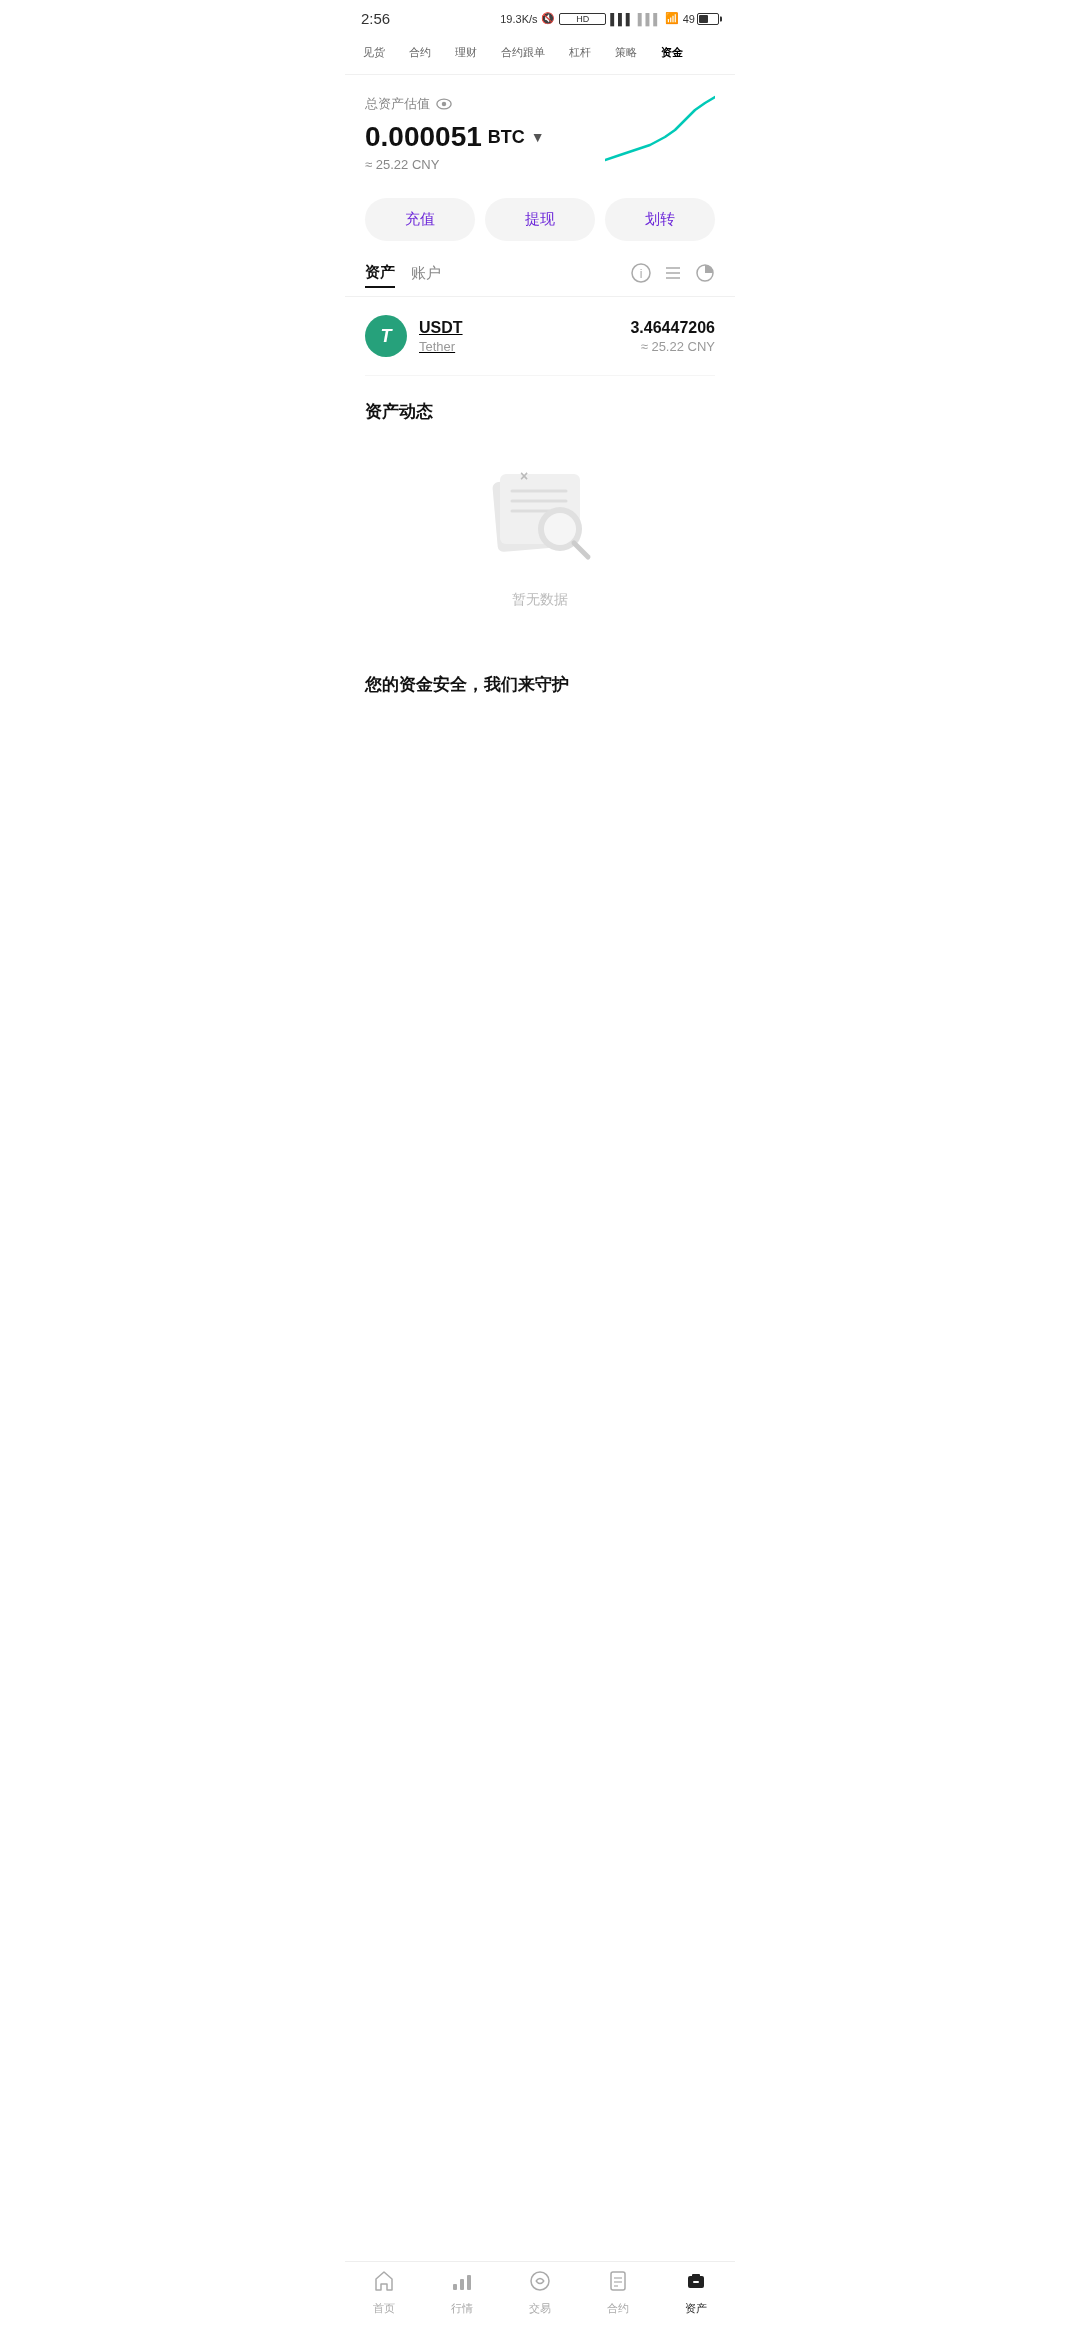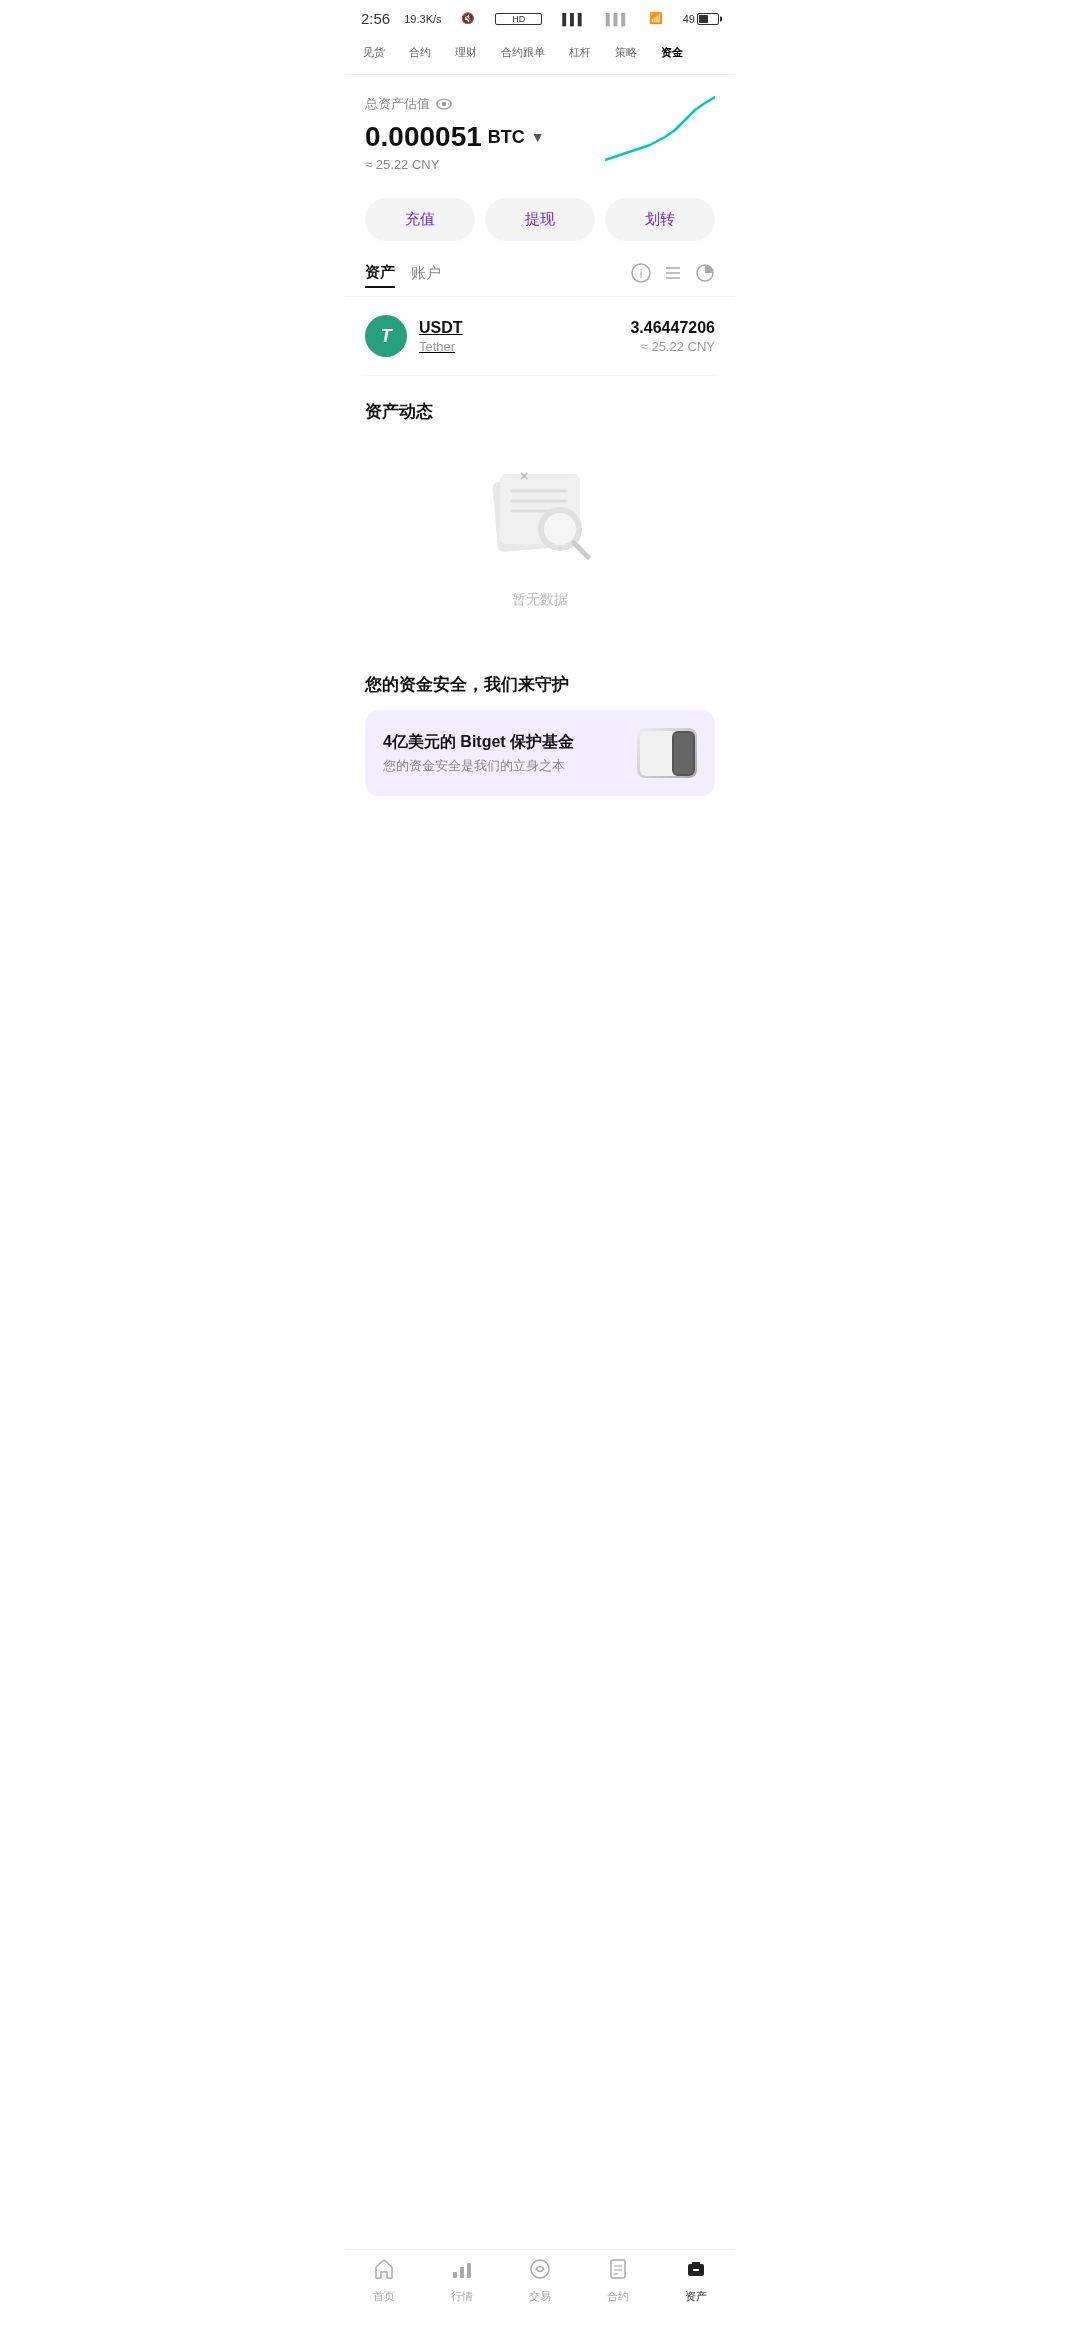--- a/index.html
+++ b/index.html
@@ -16,21 +16,21 @@
     
     .status-bar {
       display: flex;
       justify-content: space-between;
       align-items: center;
       padding: 10px 16px 4px;
       font-size: 13px;
       color: #333;
     }
     .status-bar .time { font-weight: 500; font-size: 15px; }
-    .status-icons { display: flex; align-items: center; gap: 20px; font-size: 11px; }
+    .status-icons { display: flex; align-items: center; gap: 4px; font-size: 11px; }
     .battery-icon {
       border: 1.5px solid #333;
       border-radius: 2px;
       width: 22px;
       height: 12px;
       position: relative;
       display: inline-flex;
       align-items: center;
     }
     .battery-icon::after {
@@ -265,21 +265,21 @@
       border-radius: 8px;
       display: flex;
       align-items: center;
       justify-content: center;
       overflow: hidden;
     }
 
     
     .bottom-nav {
       position: fixed;
-      bottom: 16px;
+      bottom: 4px;
       left: 50%;
       transform: translateX(-50%);
       width: 390px;
       background: #fff;
       border-top: 1px solid #eee;
       display: flex;
       padding: 8px 0 20px;
     }
     .bottom-nav-item {
       flex: 1;
@@ -422,35 +422,20 @@
       <line x1="104" y1="84" x2="118" y2="98" stroke="#ccc" stroke-width="5" stroke-linecap="round"></line>
 
       <text x="50" y="22" font-size="14" fill="#bbb" font-weight="bold">×</text>
     </svg>
     <span class="empty-text">暂无数据</span>
   </div>
 </div>
 
 <div class="security-section">
   <div class="security-title">您的资金安全，我们来守护</div>
-  <div class="security-card">
-    <div class="security-card-info">
-      <div class="security-card-main">
-        4亿美元的 <strong>Bitget</strong> 保护基金
-      </div>
-      <div class="security-card-sub">您的资金安全是我们的立身之本</div>
-    </div>
-    <div class="security-card-img">
-      <svg width="55" height="45" viewBox="0 0 55 45">
-        <rect x="0" y="0" width="55" height="45" rx="6" fill="#f0f0f0"></rect>
-        <rect x="32" y="0" width="23" height="45" rx="6" fill="#555"></rect>
-        <rect x="34" y="2" width="19" height="41" rx="4" fill="#666"></rect>
-      </svg>
-    </div>
-  </div>
 </div>
 
 <div class="spacer"></div>
 
 <nav class="bottom-nav">
   <div class="bottom-nav-item">
     <span class="nav-icon">
       <svg width="22" height="22" viewBox="0 0 22 22" fill="none">
         <path d="M3 9L11 2L19 9V20H14V14H8V20H3V9Z" stroke="#aaa" stroke-width="1.5" fill="none" stroke-linejoin="round"></path>
       </svg>

